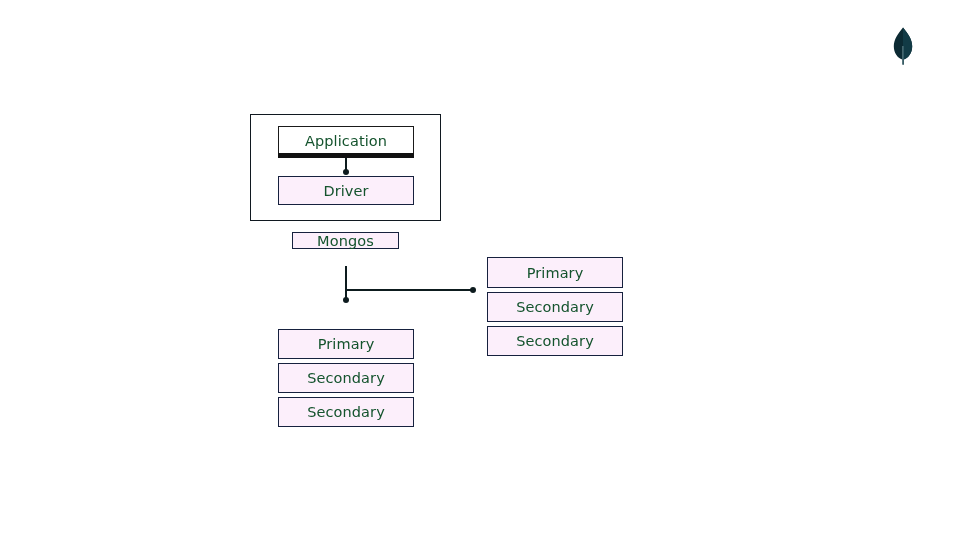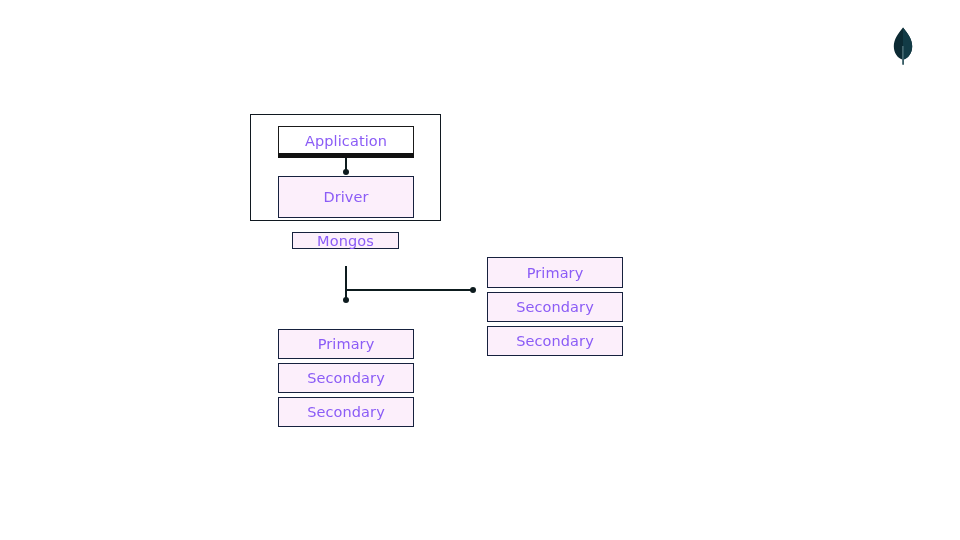--- a/index.html
+++ b/index.html
@@ -24,21 +24,21 @@
 
   
   .node {
     position: absolute;
     box-sizing: border-box;
     display: flex;
     align-items: center;
     justify-content: center;
     font-size: 14.5px;
     letter-spacing: 0.1px;
-    color: #8b5cf6;
+    color: #14532d;
     white-space: nowrap;
   }
 
   .node.pink {
     background: #fceffb;
     border: 1.6px solid #16213e;
   }
 
   .node.plain {
     background: #ffffff;
@@ -116,21 +116,21 @@
 
   <div class="node plain" style="left:278px; top:126px; width:136px; height:29px;">
     <span>Application</span>
   </div>
 
   <div class="thickbar" style="left:278px; top:153px; width:136px; height:5px;"></div>
 
   <div class="vline" style="left:345px; top:158px; height:16px;"></div>
   <div class="dot" style="left:342.5px; top:169px;"></div>
 
-  <div class="node pink" style="left:278px; top:176px; width:136px; height:42px;">
+  <div class="node pink" style="left:278px; top:176px; width:136px; height:29px;">
     <span>Driver</span>
   </div>
 
   <div class="node pink" style="left:292px; top:232px; width:107px; height:17px;">
     <span>Mongos</span>
   </div>
 
   <div class="vline" style="left:345px; top:266px; height:34px;"></div>
   <div class="dot" style="left:342.5px; top:297px;"></div>
 

